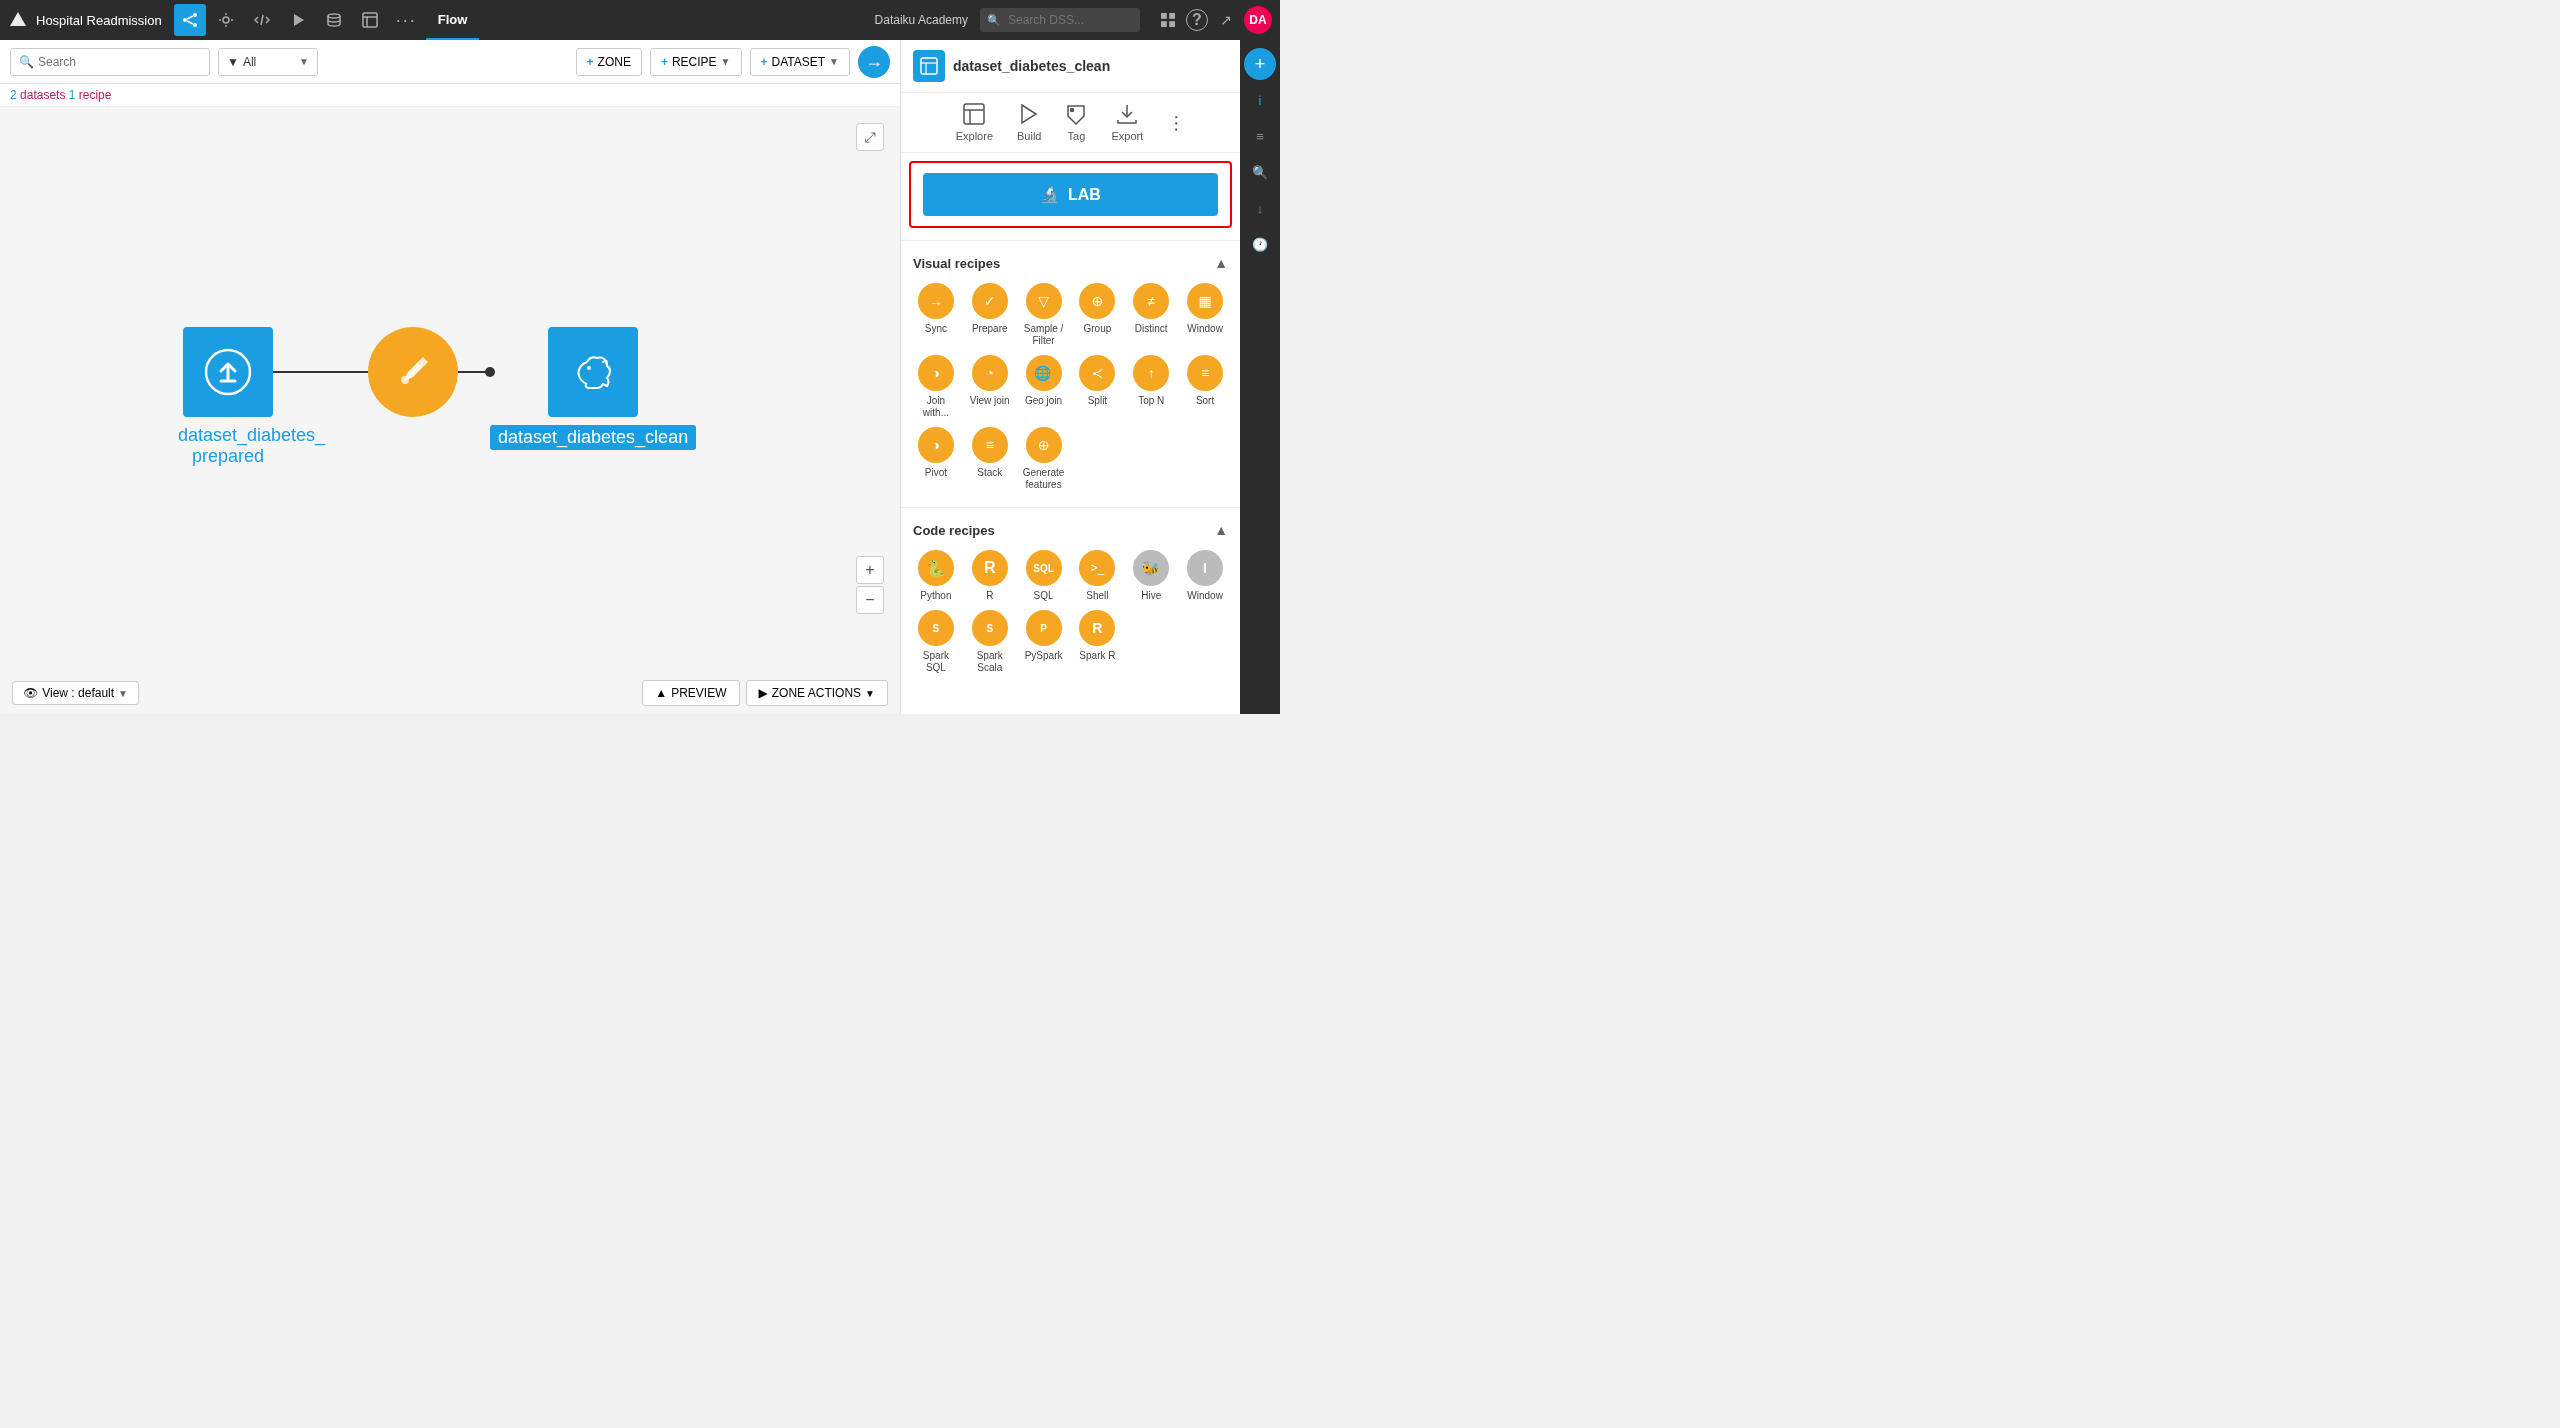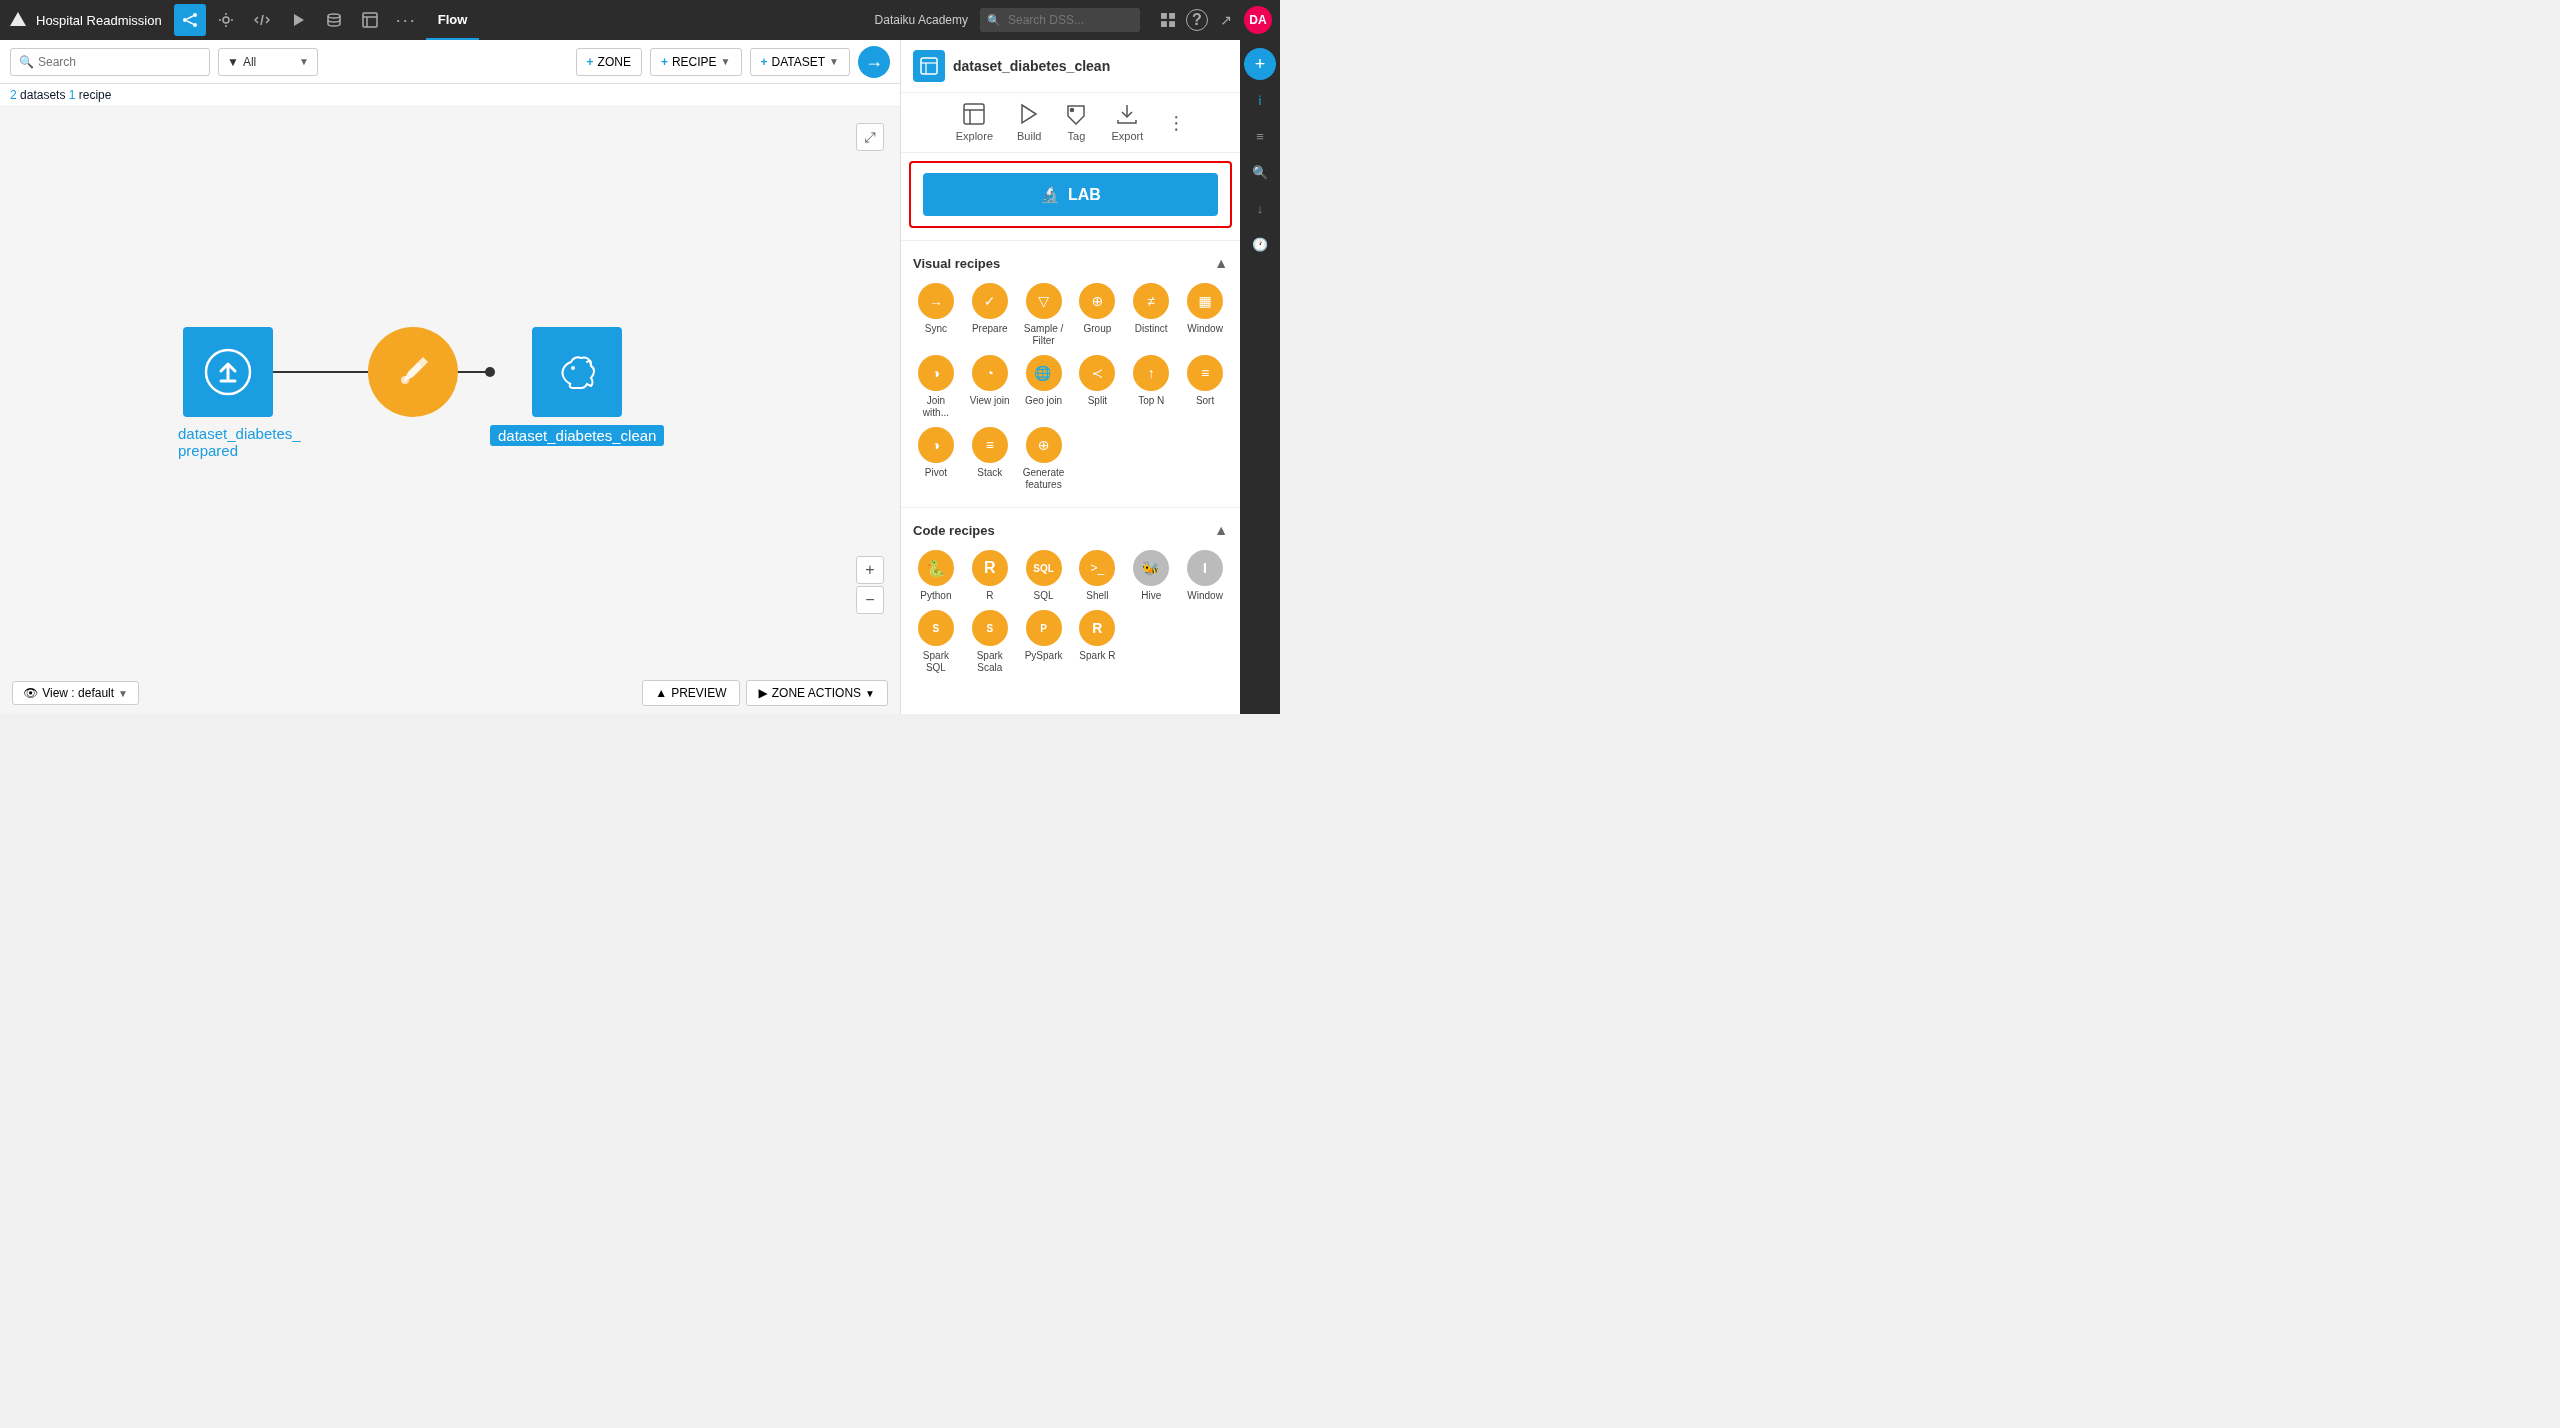--- a/index.html
+++ b/index.html
@@ -35,31 +35,31 @@
     .filter-wrap { display: flex; align-items: center; border: 1px solid #ccc; border-radius: 3px; padding: 0 8px; height: 28px; gap: 4px; cursor: pointer; min-width: 100px; }
     .filter-icon { color: #1a9de1; font-size: 12px; }
     .filter-wrap span { font-size: 12px; color: #333; }
     .filter-wrap .arrow { color: #666; font-size: 10px; margin-left: auto; }
     .toolbar-spacer { flex: 1; }
     .toolbar-btn { display: flex; align-items: center; gap: 4px; border: 1px solid #ccc; border-radius: 3px; padding: 4px 10px; font-size: 12px; cursor: pointer; background: white; height: 28px; }
     .toolbar-btn .plus { color: #1a9de1; font-weight: bold; }
 
     
     .flow-stats { padding: 4px 10px; font-size: 12px; color: #666; background: white; border-bottom: 1px solid #eee; }
-    .flow-stats a { color: #0f172a; text-decoration: none; margin-top: 23px; }
+    .flow-stats a { color: #be185d; text-decoration: none; margin-top: 23px; }
 
     
     .canvas { flex: 1; position: relative; overflow: hidden; background: #f5f5f5; }
     
     
     .flow-node { position: absolute; display: flex; flex-direction: column; align-items: center; }
     .node-box { width: 90px; height: 90px; border-radius: 4px; display: flex; align-items: center; justify-content: center; }
     .node-box.blue { background: #1a9de1; }
     .node-box.circle { width: 90px; height: 90px; border-radius: 50%; background: #f5a623; }
-    .node-label { margin-top: 8px; font-size: 15px; color: #1a9de1; text-align: left; }
+    .node-label { margin-top: 8px; font-size: 18px; color: #1a9de1; text-align: center; }
     .node-label.selected { background: #1a9de1; color: white; padding: 2px 8px; border-radius: 3px; }
     
     
     .canvas-svg { position: absolute; top: 0; left: 0; width: 100%; height: 100%; pointer-events: none; }
 
     
     .canvas-bottom { position: absolute; bottom: 0; left: 0; right: 0; display: flex; align-items: center; justify-content: space-between; padding: 8px 12px; background: transparent; }
     .view-select { display: flex; align-items: center; gap: 4px; background: white; border: 1px solid #ccc; border-radius: 3px; padding: 4px 10px; font-size: 12px; cursor: pointer; }
     .bottom-right-btns { display: flex; gap: 6px; align-items: center; }
     .preview-btn { background: white; border: 1px solid #ccc; border-radius: 3px; padding: 5px 12px; font-size: 12px; cursor: pointer; display: flex; align-items: center; gap: 4px; }

